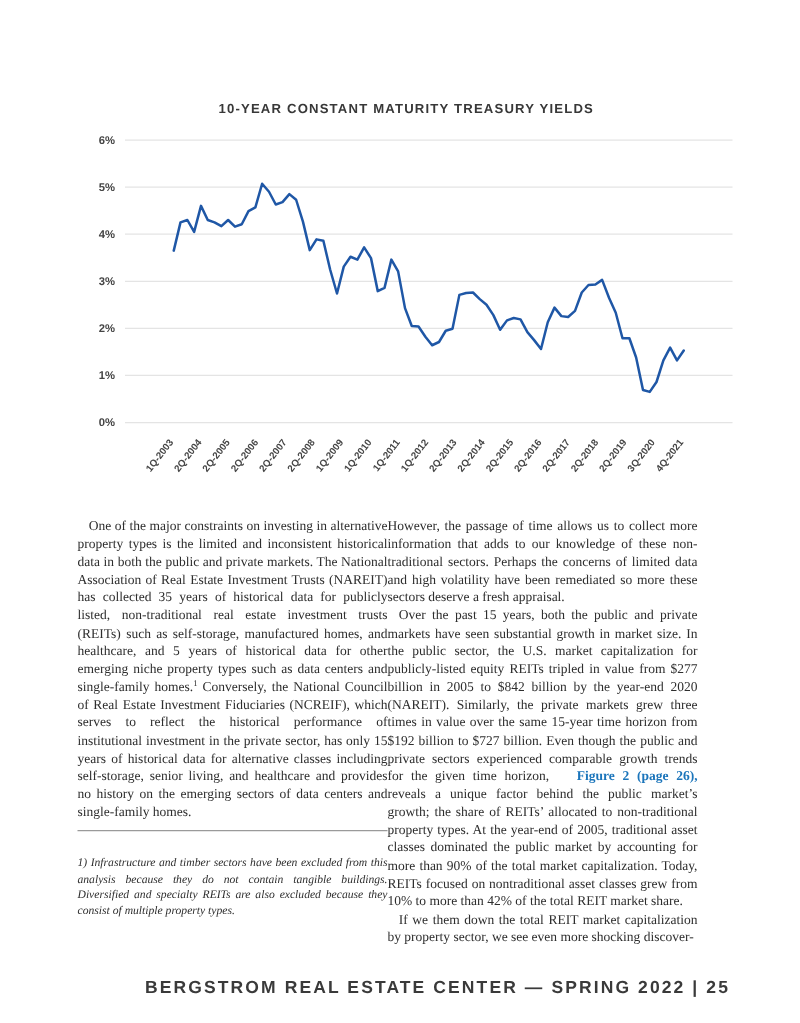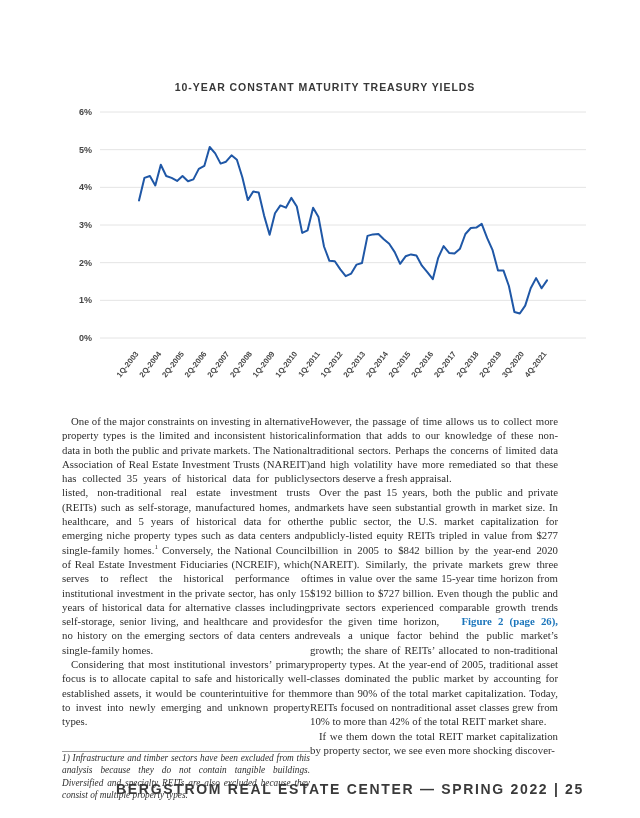--- a/index.html
+++ b/index.html
@@ -26,21 +26,21 @@
     position:absolute;top:414px;left:62px;width:522px;
     display:flex;
   }
   .col{width:248px;font-size:10.8px;line-height:14.3px;text-align:justify;
        hyphens:auto;-webkit-hyphens:auto;}
   .col p{margin:0;}
   .col p.indent{text-indent:9px;}
   .col sup{font-size:7px;line-height:0;}
   .figlink{font-weight:bold;text-decoration:none;cursor:pointer;padding-left:16px;}
   .footnote{
-    margin-top:22px;border-top:1px solid #9a9a9a;padding-top:0;
+    margin-top:7px;border-top:1px solid #9a9a9a;padding-top:20px;
     font-style:italic;font-size:9.3px;line-height:12.5px;text-align:justify;
   }
   
   .page-footer{
     position:absolute;top:781px;right:56px;
     font-family:"Liberation Sans", sans-serif;font-weight:bold;
     font-size:14px;letter-spacing:0.12em;color:#3a3a3a;white-space:nowrap;
   }
 </style>
 </head>
@@ -82,23 +82,22 @@
       <text x="501.6666666666667" y="354" text-anchor="end" class="x-tick" transform="rotate(-52 501.6666666666667 354)">2Q-2019</text>
       <text x="524.3333333333333" y="354" text-anchor="end" class="x-tick" transform="rotate(-52 524.3333333333333 354)">3Q-2020</text>
       <text x="547" y="354" text-anchor="end" class="x-tick" transform="rotate(-52 547 354)">4Q-2021</text>
       <polyline points="139.0,200.5 144.4,177.9 149.9,176.0 155.3,185.5 160.8,164.7 166.2,176.0 171.6,177.9 177.1,180.9 182.5,176.0 188.0,181.3 193.4,179.4 198.8,168.9 204.3,165.9 209.7,147.0 215.2,153.4 220.6,163.6 226.0,161.7 231.5,155.3 236.9,159.8 242.4,177.5 247.8,200.1 253.2,191.5 258.7,192.6 264.1,215.6 269.6,234.8 275.0,213.3 280.4,205.4 285.9,207.7 291.3,197.9 296.8,206.5 302.2,232.9 307.6,230.3 313.1,207.7 318.5,217.1 324.0,246.5 329.4,260.8 334.8,261.2 340.3,269.4 345.7,276.2 351.2,273.6 356.6,264.6 362.0,263.0 367.5,235.9 372.9,234.4 378.4,234.0 383.8,239.3 389.2,243.8 394.7,252.1 400.1,263.8 405.6,256.3 411.0,254.4 416.4,255.5 421.9,265.7 427.3,272.1 432.8,279.2 438.2,257.8 443.6,246.1 449.1,252.9 454.5,253.6 460.0,248.7 465.4,234.0 470.8,228.0 476.3,227.6 481.7,223.9 487.2,238.2 492.6,250.2 498.0,270.6 503.5,270.6 508.9,286.0 514.4,312.0 519.8,313.5 525.2,305.6 530.7,288.3 536.1,278.1 541.6,288.3 547.0,280.4" fill="none" stroke="#1f57a6" stroke-width="2" stroke-linejoin="round" stroke-linecap="round"></polyline>
     </svg>
 </div>
 
 <div class="body-columns">
   <div class="col">
     <p class="indent"><span>One of the major constraints on investing in alternative property types is the limited and inconsistent historical data in both the public and private markets. The National Association of Real Estate Investment Trusts (NAREIT) has collected 35 years of historical data for publicly listed, non-traditional real estate investment trusts (REITs) such as self-storage, manufactured homes, and healthcare, and 5 years of historical data for other emerging niche property types such as data centers and single-family homes.</span><sup>1</sup><span> Conversely, the National Council of Real Estate Investment Fiduciaries (NCREIF), which serves to reflect the historical performance of institutional investment in the private sector, has only 15 years of historical data for alternative classes including self-storage, senior living, and healthcare and provides no history on the emerging sectors of data centers and single-family homes.</span></p>
-    <p class="indent">Considering that most institutional investors’ primary focus is to allocate capital to safe and historically well-established assets, it would be counterintuitive for them to invest into newly emerging and unknown property types.</p>
     <div class="footnote">1) Infrastructure and timber sectors have been excluded from this analysis because they do not contain tangible buildings. Diversified and specialty REITs are also excluded because they consist of multiple property types.</div>
   </div>
   <div class="col">
-    <p>However, the passage of time allows us to collect more information that adds to our knowledge of these non-traditional sectors. Perhaps the concerns of limited data and high volatility have more remediated so that these sectors deserve a fresh appraisal.</p>
+    <p>However, the passage of time allows us to collect more information that adds to our knowledge of these non-traditional sectors. Perhaps the concerns of limited data and high volatility have been remediated so more these sectors deserve a fresh appraisal.</p>
     <p class="indent"><span>Over the past 15 years, both the public and private markets have seen substantial growth in market size. In the public sector, the U.S. market capitalization for publicly-listed equity REITs tripled in value from $277 billion in 2005 to $842 billion by the year-end 2020 (NAREIT). Similarly, the private markets grew three times in value over the same 15-year time horizon from $192 billion to $727 billion. Even though the public and private sectors experienced comparable growth trends for the given time horizon, </span><a class="figlink" style="color: rgb(27, 117, 187);">Figure 2 (page 26),</a><span> reveals a unique factor behind the public market’s growth; the share of REITs’ allocated to non-traditional property types. At the year-end of 2005, traditional asset classes dominated the public market by accounting for more than 90% of the total market capitalization. Today, REITs focused on nontraditional asset classes grew from 10% to more than 42% of the total REIT market share.</span></p>
     <p class="indent">If we them down the total REIT market capitalization by property sector, we see even more shocking discover-</p>
   </div>
 </div>
 
 <div class="page-footer">BERGSTROM REAL ESTATE CENTER — SPRING 2022 | 25</div>
 
 </body></html>

